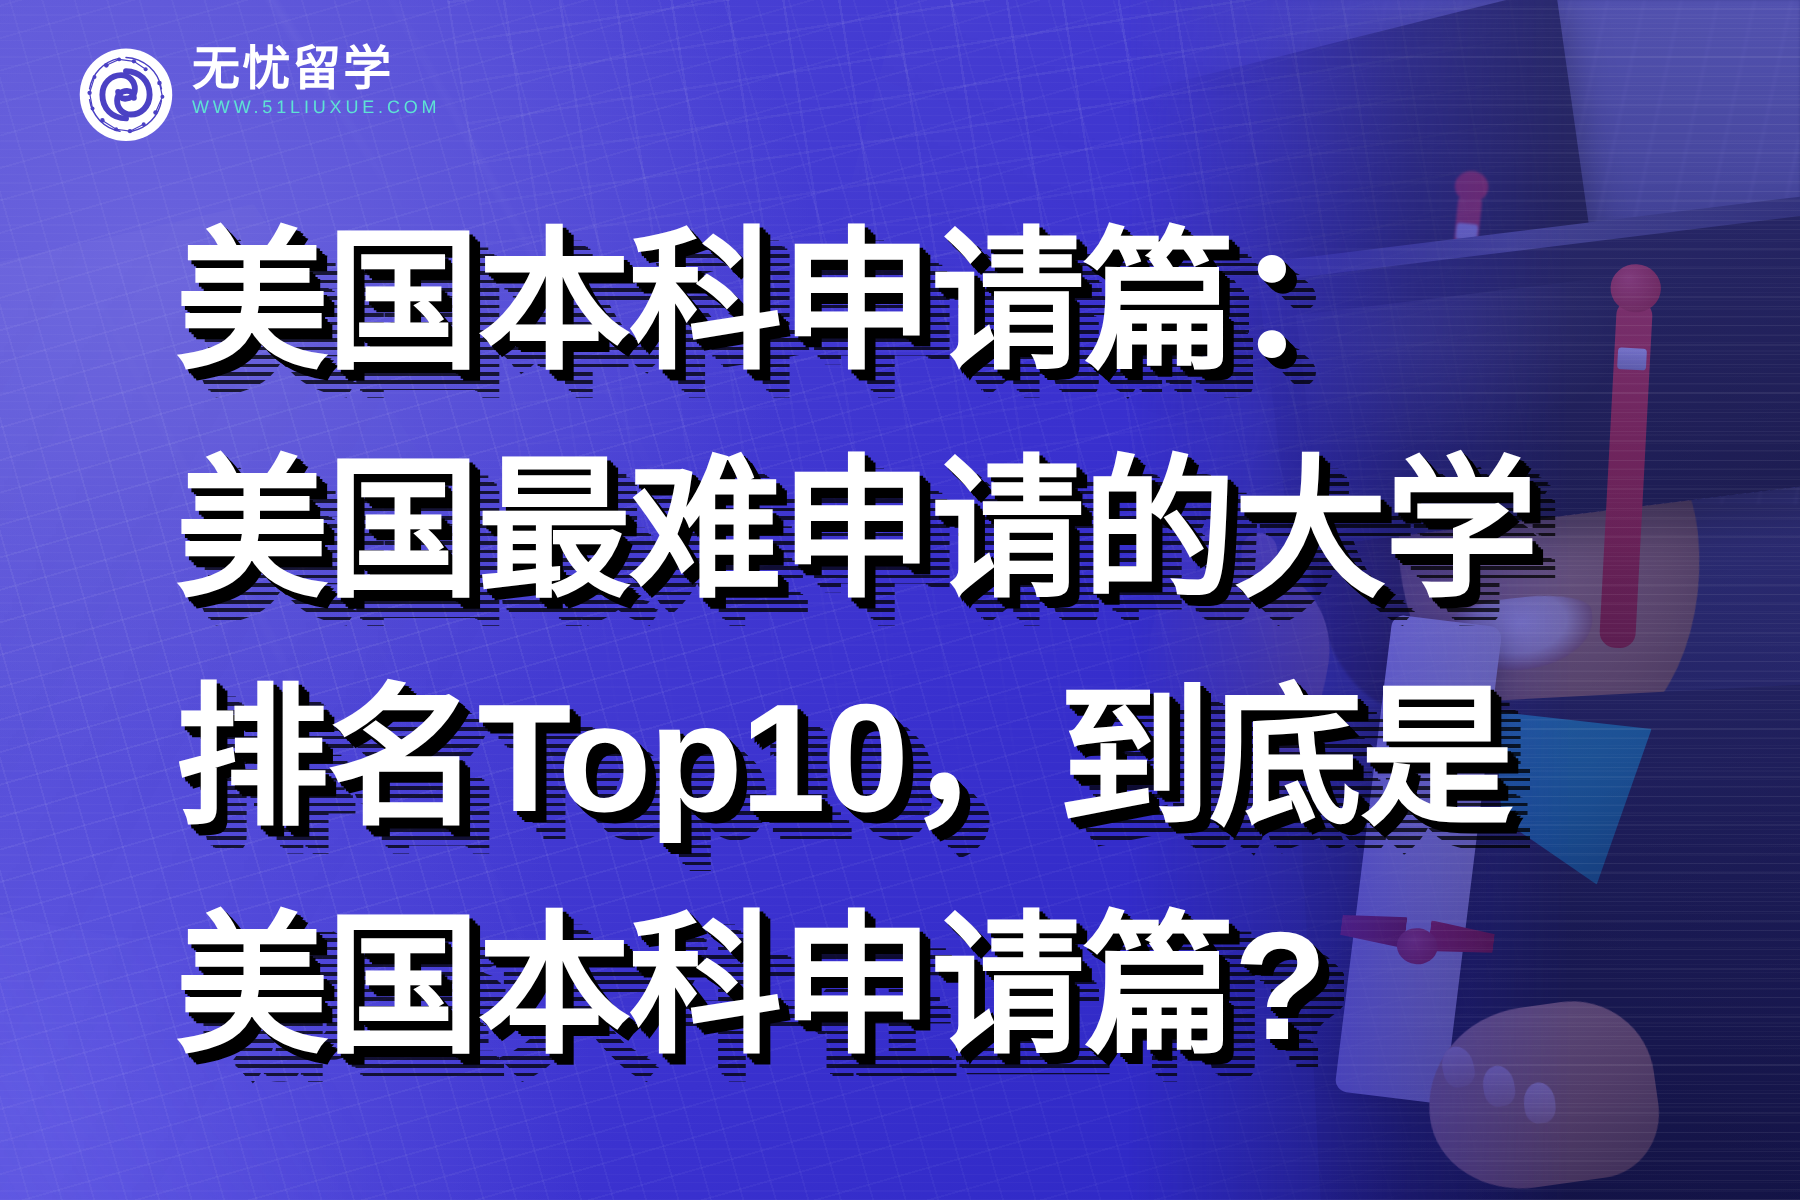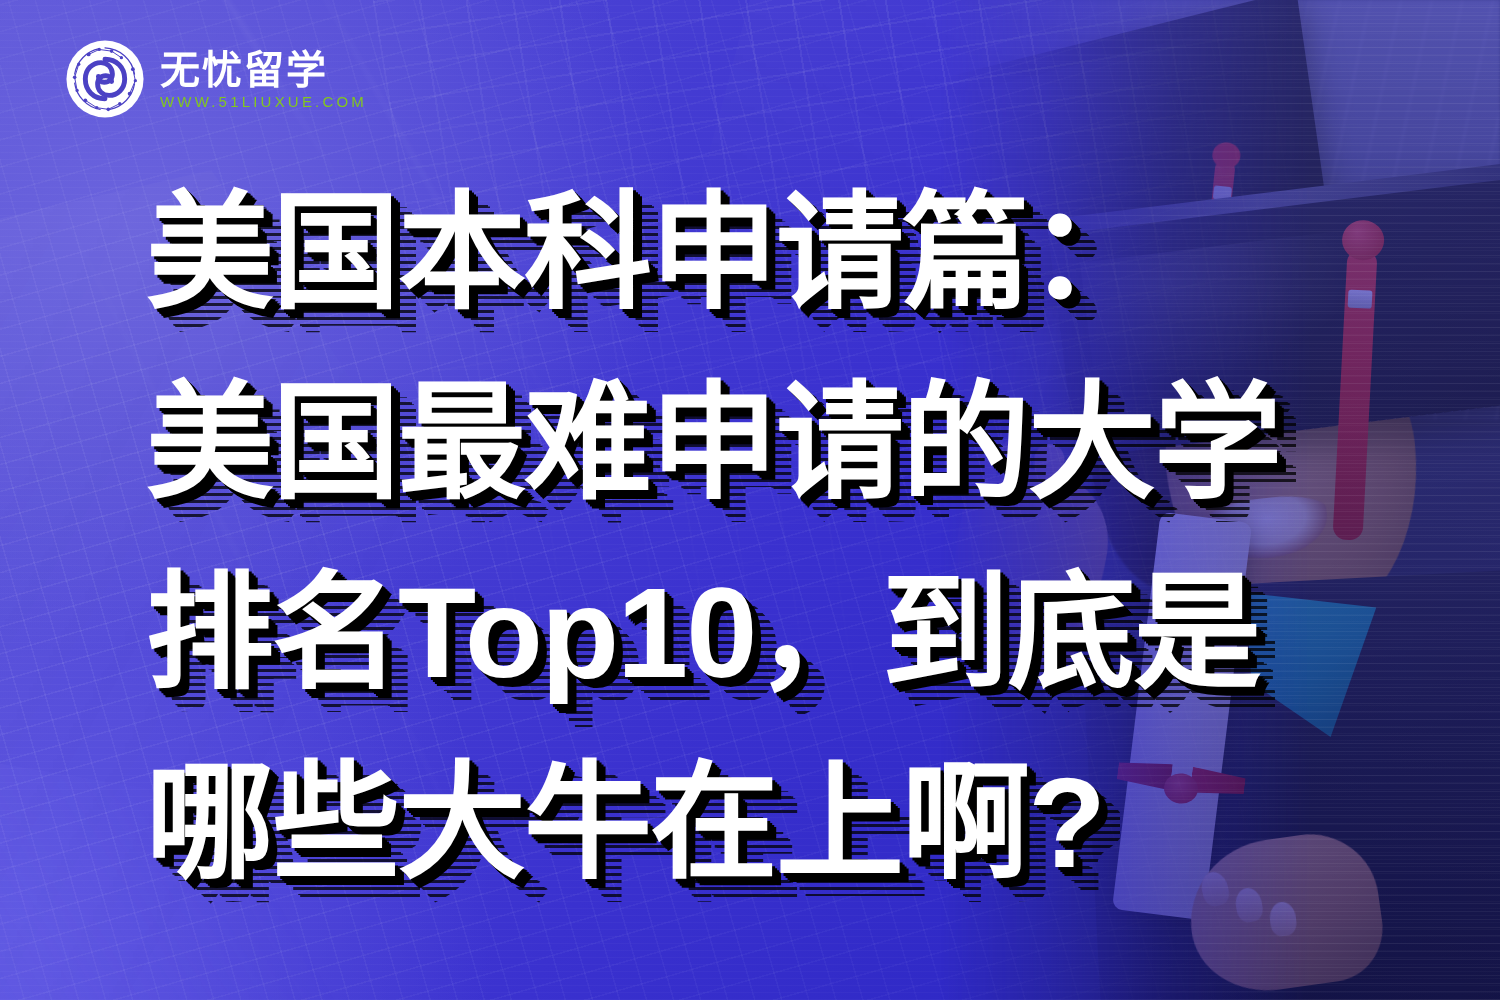--- a/index.html
+++ b/index.html
@@ -308,40 +308,39 @@
     position: absolute; inset: 0;
     background-image: repeating-linear-gradient(0deg, rgba(255,255,255,.05) 0 1px, rgba(255,255,255,0) 1px 8px);
   }
 
   
   .logo {
     position: absolute;
     left: 64px;
     top: 38px;
     display: flex;
-    align-items: center;
     gap: 14px;
     z-index: 6;
   }
   .logo-mark {
     width: 82px; height: 82px;
     flex: 0 0 82px;
     display: block;
   }
   .logo-text { display: flex; flex-direction: column; gap: 4px; }
   .logo-name {
     color: #ffffff;
     font-size: 40px;
     font-weight: 700;
     letter-spacing: 2px;
     line-height: 1;
     white-space: nowrap;
   }
   .logo-url {
-    color: #84cc16;
+    color: #5eead4;
     font-size: 15px;
     letter-spacing: 3.2px;
     line-height: 1;
     white-space: nowrap;
     opacity: .95;
   }
 
   
   .headline {
     position: absolute;
@@ -480,16 +479,16 @@
     <div class="logo-text">
       <div class="logo-name">无忧留学</div>
       <div class="logo-url">WWW.51LIUXUE.COM</div>
     </div>
   </div>
 
   <div class="headline">
     <div class="hl-line" data-echo="美国本科申请篇：">美国本科申请篇：</div>
     <div class="hl-line" data-echo="美国最难申请的大学">美国最难申请的大学</div>
     <div class="hl-line" data-echo="排名Top10，到底是">排名Top10，到底是</div>
-    <div class="hl-line" data-echo="哪些大牛在上啊?">哪些大牛在上啊?</div>
+    <div class="hl-line" data-echo="哪些大牛在上啊?">美国本科申请篇?</div>
   </div>
 
 </div>
 
 </body></html>

